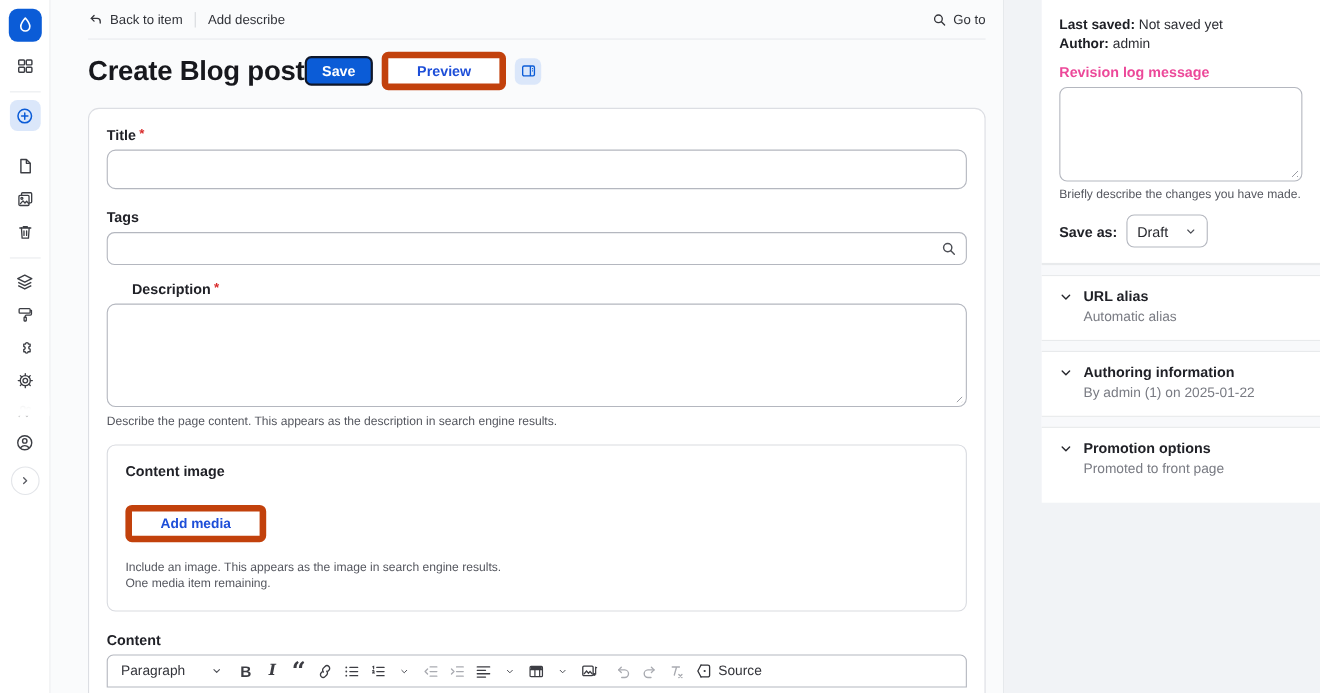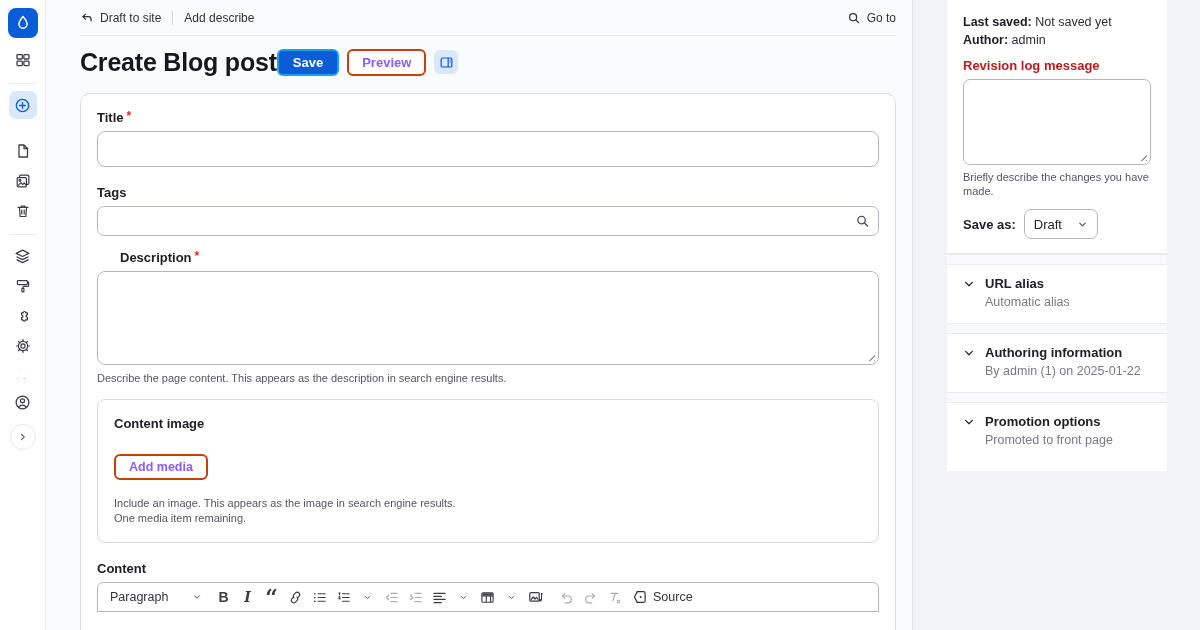--- a/index.html
+++ b/index.html
@@ -41,22 +41,22 @@
   .tb-item { display:flex; align-items:center; gap:6px; cursor:default; }
   .tb-sep { width:1px; height:14px; background:#d7d9dd; margin:0 11px; }
   .tb-right { margin-left:auto; display:flex; align-items:center; gap:6px; }
   .topbar-line { border-bottom:1px solid #e8eaed; margin:0 16px 0 34px; }
 
   .page-head { display:flex; align-items:center; justify-content:flex-start;
     padding:11px 16px 0 34px; }
   .page-title { font-size:25px; line-height:30px; font-weight:700; color:#17181d; letter-spacing:-.2px; }
   .actions { display:flex; align-items:center; gap:8px; }
   .btn { font-family:inherit; font-size:13px; font-weight:600; border-radius:6px; cursor:pointer; }
-  .btn-primary { background:#0b5cd7; color:#fff; border:2px solid #0ea5e9; padding:4px 14px; }
-  .btn-outline { background:#fff; color:#8b5cf6; border:2px solid #c2410c; padding:4px 13px; }
+  .btn-primary { background:#0b5cd7; color:#fff; border:2px solid #0f172a; padding:4px 14px; }
+  .btn-outline { background:#fff; color:#1d4ed8; border:6px solid #c2410c; padding:4px 26px; }
   .tile-btn { width:24px; height:24px; border-radius:6px; background:#dbe7fa; border:none;
     display:flex; align-items:center; justify-content:center; cursor:pointer; }
 
   .card { margin:16px 16px 0 34px; background:#fff; border:1px solid #dcdee3;
     border-radius:10px; padding:16px; min-height:760px; }
 
   .field-label { display:flex; align-items:flex-start; gap:3px; font-weight:700;
     font-size:13px; color:#202127; margin-bottom:6px; }
   .req { color:#d92c2c; font-size:12px; line-height:12px; }
   .text-input { width:100%; height:36px; border:1px solid #b4b7bf; border-radius:8px;
@@ -90,24 +90,24 @@
     font-size:12.5px; color:#33343a; padding:0 5px; margin-right:4px; }
   .ck-b { font-weight:800; font-size:14px; }
   .ck-i { font-family:"DejaVu Serif", serif; font-style:italic; font-weight:600; font-size:14px; }
   .ck-quote { font-family:"DejaVu Serif", serif; font-weight:700; font-size:22px; height:24px;
     line-height:34px; overflow:hidden; }
   .ck-source { display:flex; align-items:center; gap:5px; font-size:12.5px; color:#33343a; padding:0 5px; }
   .ck-gap { width:6px; }
 
   
   .right-region { position:absolute; left:913px; top:0; width:287px; height:630px; background:#f1f3f6; }
-  .panel { margin-left:34px; width:220px; background:#fff; padding:13px 16px 18px; }
+  .panel { margin-left:34px; width:253px; background:#fff; padding:13px 16px 18px; }
   .meta-line { font-size:12.5px; line-height:18px; color:#2c2d33; }
   .meta-line b { color:#1d1e24; }
-  .rev-label { font-weight:700; font-size:13px; color:#b91c1c; margin-top:9px; margin-bottom:6px; }
+  .rev-label { font-weight:700; font-size:13px; color:#ec4899; margin-top:9px; margin-bottom:6px; }
   .rev-ta { height:86px; border-radius:7px; }
   .save-as { display:flex; align-items:center; gap:8px; margin-top:11px; }
   .save-as-label { font-weight:700; font-size:13px; color:#202127; }
   .select { height:30px; min-width:74px; border:1px solid #b4b7bf; border-radius:7px; background:#fff;
     display:flex; align-items:center; justify-content:space-between; gap:12px; padding:0 9px;
     font-size:13px; color:#26272d; cursor:pointer; }
   .panel-div { border-top:1px solid #e8eaec; margin:14px -16px 0; }
   .section { padding:11px 0 14px; }
   .sec-head { display:flex; align-items:center; gap:10px; font-weight:700; font-size:13px;
     color:#202127; cursor:pointer; }
@@ -249,21 +249,21 @@
 <main class="main">
 
   <div class="topbar">
     <span class="tb-item">
       <span>
         <svg width="14" height="14" viewBox="0 0 16 16" fill="none" stroke="#34353b" stroke-width="1.4" stroke-linecap="round" stroke-linejoin="round">
           <path d="M6.3 3.6 3.4 6.5l2.9 2.9"></path>
             <path d="M3.4 6.5h6.1a3.2 3.2 0 0 1 3.2 3.2v1.6"></path>
         </svg>
       </span>
-      <span>Draft to site</span>
+      <span>Back to item</span>
     </span>
     <span class="tb-sep"></span>
     <span class="tb-item">
       <span>Add describe</span>
     </span>
     <span class="tb-right">
       <span>
         <svg width="14" height="14" viewBox="0 0 16 16" fill="none" stroke="#34353b" stroke-width="1.4" stroke-linecap="round">
           <circle cx="7" cy="7" r="4"></circle>
             <path d="M10.1 10.1 13.4 13.4"></path>

